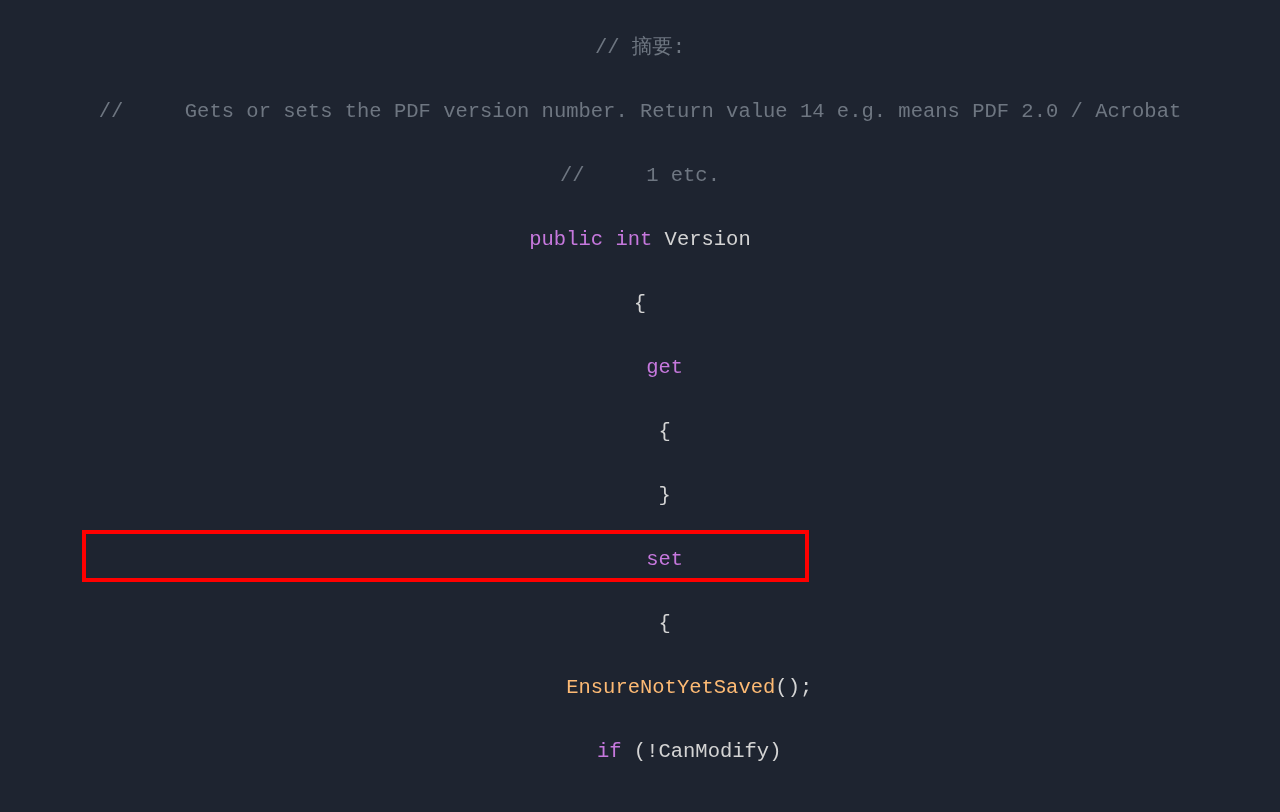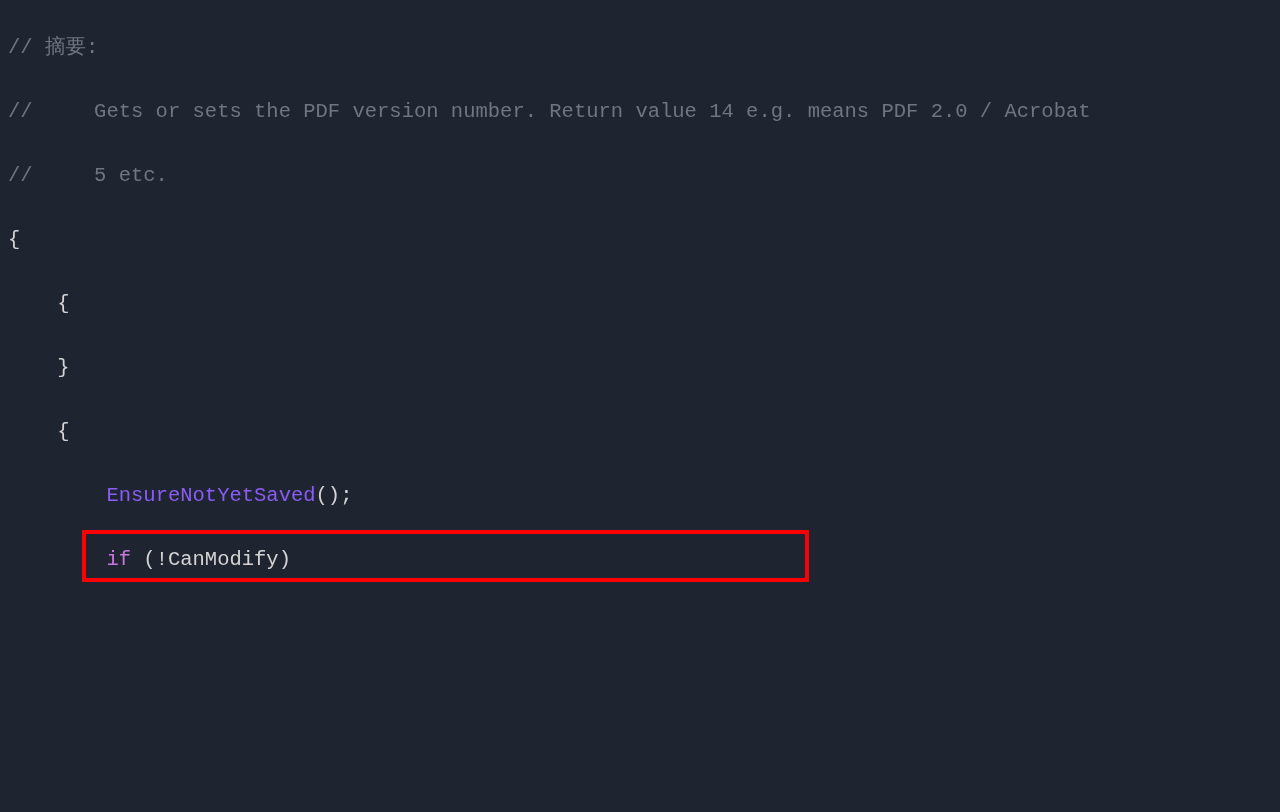--- a/index.html
+++ b/index.html
@@ -19,49 +19,53 @@
       padding: 0 8px;
       position: relative;
     }
     .code-container {
       white-space: pre;
       position: relative;
     }
     .line {
       display: block;
       white-space: pre;
+      text-align: center;
     }
     .comment { color: #6e7681; }
     .keyword-access { color: #c678dd; }
     .keyword-type { color: #c678dd; }
     .keyword-flow { color: #c678dd; }
     .keyword-return { color: #c678dd; }
     .identifier { color: #d4d4d4; }
     .property-name { color: #d4d4d4; }
-    .method-name { color: #8b5cf6; }
+    .method-name { color: #fdba74; }
     .field { color: #d4d4d4; }
     .punct { color: #d4d4d4; }
     .operator { color: #d4d4d4; }
     .brace { color: #d4d4d4; }
     .highlight-box {
       position: absolute;
       border: 4px solid #ff0000;
       pointer-events: none;
     }
   </style>
 </head>
 <body>
 
 <div class="code-container">
 <span class="line"><span class="comment">// 摘要:</span></span>
 <span class="line"><span class="comment">//     Gets or sets the PDF version number. Return value 14 e.g. means PDF 2.0 / Acrobat</span></span>
-<span class="line"><span class="comment">//     5 etc.</span></span>
+<span class="line"><span class="comment">//     1 etc.</span></span>
+<span class="line"><span class="keyword-access">public</span> <span class="keyword-type">int</span> <span class="property-name">Version</span></span>
 <span class="line"><span class="brace">{</span></span>
+<span class="line">    <span class="keyword-access">get</span></span>
 <span class="line">    <span class="brace">{</span></span>
 <span class="line">    <span class="brace">}</span></span>
+<span class="line">    <span class="keyword-access">set</span></span>
 <span class="line">    <span class="brace">{</span></span>
 <span class="line">        <span class="method-name">EnsureNotYetSaved</span><span class="punct">();</span></span>
 <span class="line">        <span class="keyword-flow">if</span><span class="punct"> (</span><span class="operator">!</span><span class="identifier">CanModify</span><span class="punct">)</span></span>
 
 
 
 
 
 
 

